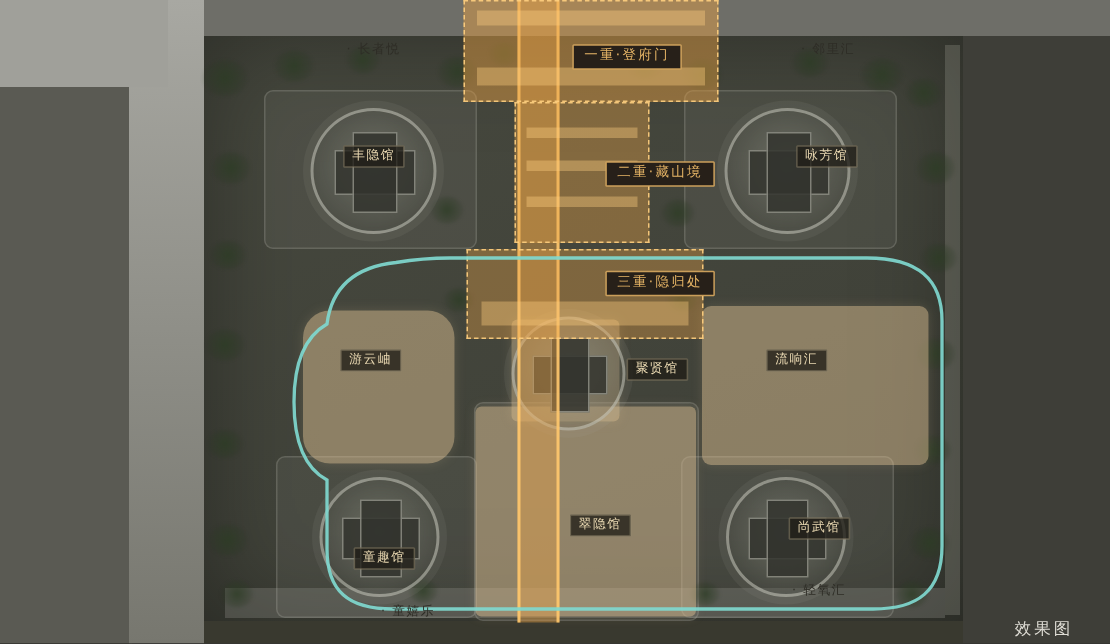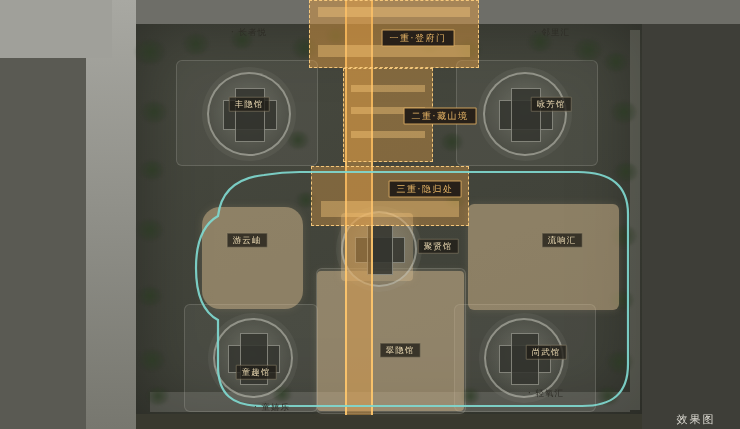--- a/index.html
+++ b/index.html
@@ -160,27 +160,27 @@
 
   <svg class="teal" width="740" height="429" viewBox="0 0 740 429">
     <path d="M 300 172 H 578 C 612 172 628 186 628 214 V 364 C 628 394 612 406 582 406
              H 262 C 232 406 218 394 218 366 V 320 C 203 312 196 294 196 268
              C 196 241 204 224 218 216 C 221 192 236 178 264 175
              C 276 173 288 172 300 172 Z" fill="none" stroke="#7fd8cf" stroke-width="2.2" opacity="0.92"></path>
   </svg>
 
   <div class="chip axis" style="left:418px;top:38px;">一重·登府门</div>
   <div class="chip axis" style="left:440px;top:116px;">二重·藏山境</div>
-  <div class="chip axis" style="left:425px;top:189px;">三重·隐归处</div>
+  <div class="chip axis" style="left:440px;top:189px;">三重·隐归处</div>
 
   <div class="chip venue" style="left:249px;top:104px;">丰隐馆</div>
   <div class="chip venue" style="left:551px;top:104px;">咏芳馆</div>
   <div class="chip venue" style="left:247px;top:240px;">游云岫</div>
   <div class="chip venue" style="left:411px;top:246px;margin-left:27px;">聚贤馆</div>
-  <div class="chip venue" style="left:562px;top:240px;">流响汇</div>
+  <div class="chip venue" style="left:531px;top:240px;">流响汇</div>
   <div class="chip venue" style="left:256px;top:372px;">童趣馆</div>
   <div class="chip venue" style="left:400px;top:350px;">翠隐馆</div>
   <div class="chip venue" style="left:546px;top:352px;">尚武馆</div>
 
   <div class="corner" style="left:249px;top:33px;">· 长者悦</div>
   <div class="corner" style="left:552px;top:33px;">· 邻里汇</div>
   <div class="corner" style="left:272px;top:408px;text-align:right;">· 童嬉乐</div>
   <div class="corner" style="left:546px;top:394px;">· 轻氧汇</div>
 
   <div class="watermark" style="left:696px;top:419px;">效果图</div>

